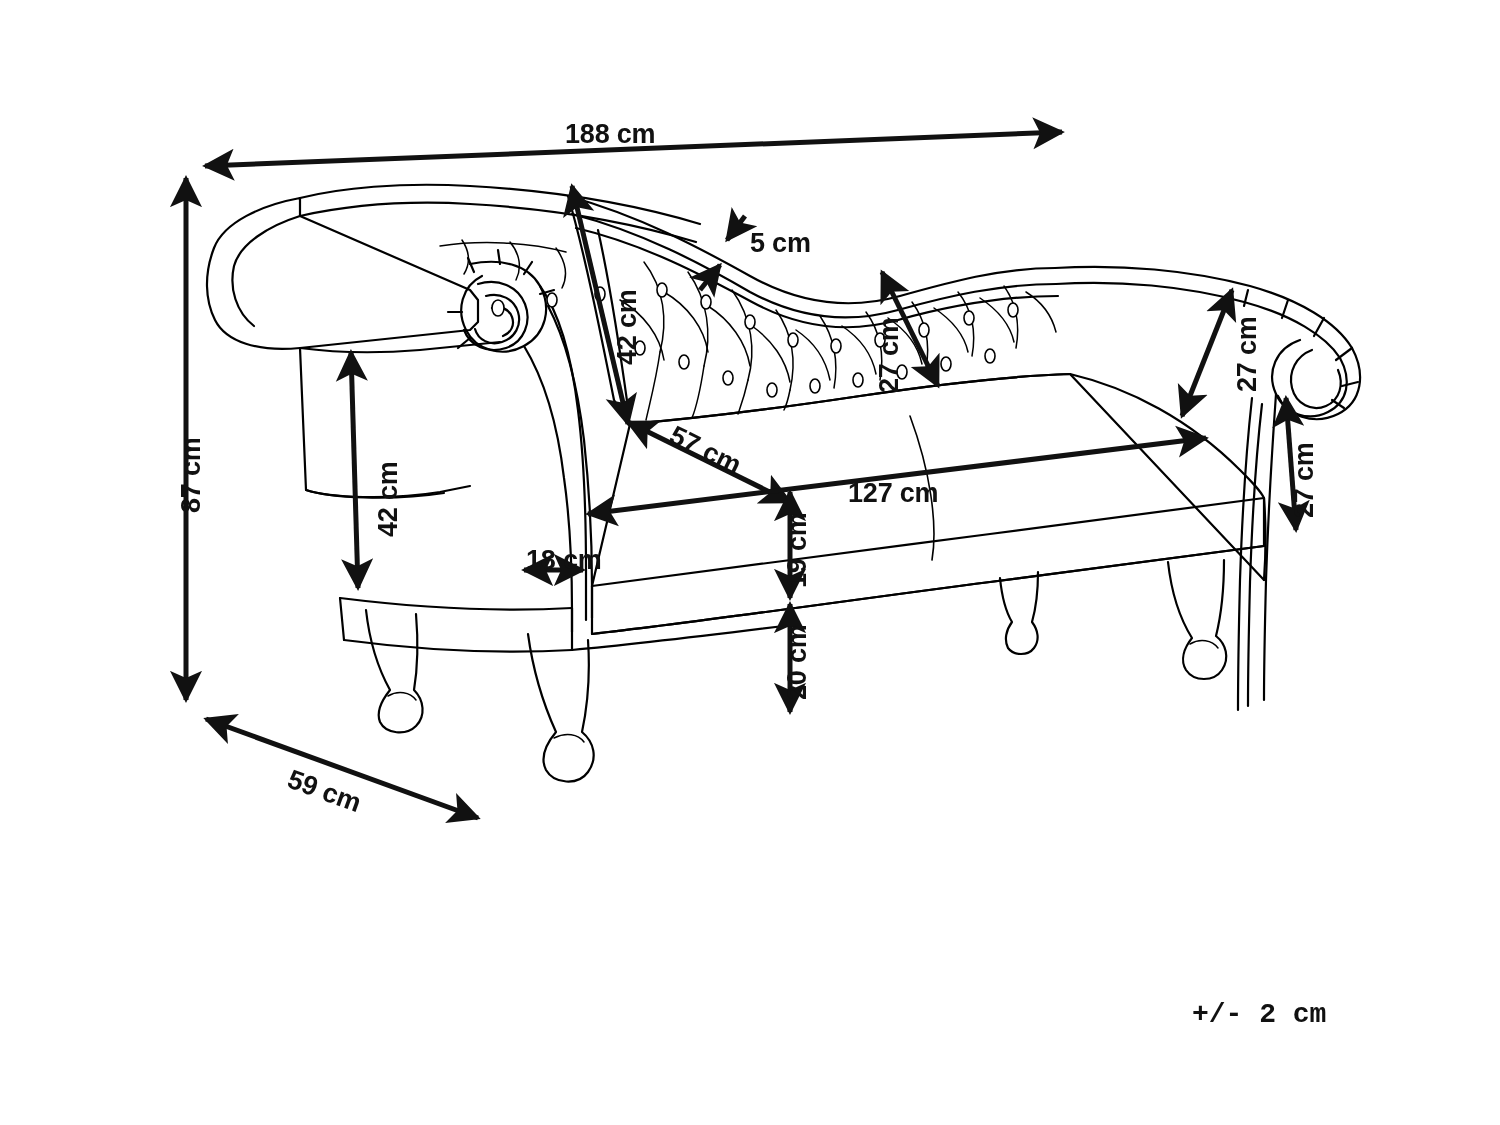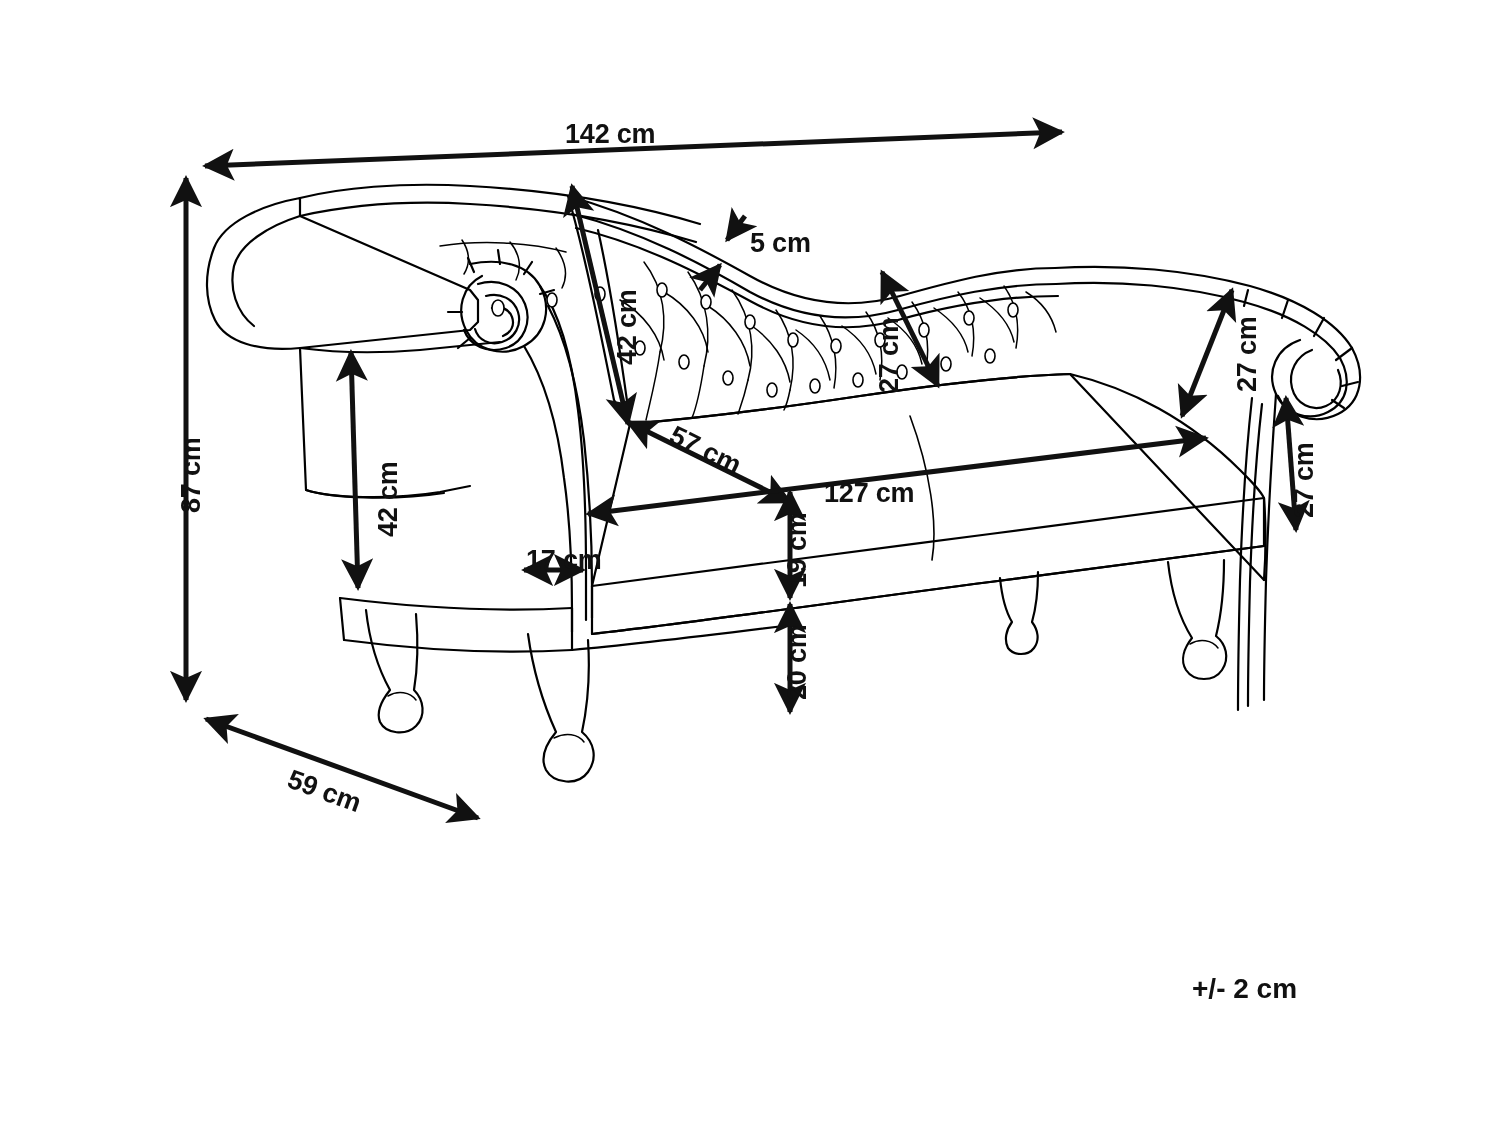--- a/index.html
+++ b/index.html
@@ -228,43 +228,43 @@
       <line x1="790" y1="492" x2="790" y2="598"></line>
       <line x1="790" y1="604" x2="790" y2="712"></line>
     </g>
 
     <g stroke="#111111" stroke-width="5" fill="none" marker-end="url(#ah)">
       <line x1="745" y1="216" x2="727" y2="240"></line>
       <line x1="700" y1="290" x2="720" y2="265"></line>
     </g>
   </svg>
 
-  <div class="dim-label" style="left:565px; top:119px;">142 cm</div>
+  <div class="dim-label" style="left:565px; top:119px;">188 cm</div>
 
   <div class="dim-label rot90" style="left:176px; top:513px;">87 cm</div>
 
   <div class="dim-label" style="left:294px; top:764px; transform:rotate(20deg); transform-origin:0 0;">59 cm</div>
 
   <div class="dim-label rot90" style="left:612px; top:365px;">42 cm</div>
 
   <div class="dim-label rot90" style="left:373px; top:537px;">42 cm</div>
 
   <div class="dim-label" style="left:750px; top:228px;">5 cm</div>
 
   <div class="dim-label rot90" style="left:874px; top:393px;">27 cm</div>
 
   <div class="dim-label rot90" style="left:1232px; top:392px;">27 cm</div>
 
   <div class="dim-label rot90" style="left:1289px; top:518px;">27 cm</div>
 
   <div class="dim-label" style="left:678px; top:420px; transform:rotate(26deg); transform-origin:0 0;">57 cm</div>
 
-  <div class="dim-label" style="left:824px; top:478px;">127 cm</div>
-
-  <div class="dim-label" style="left:526px; top:545px;">17 cm</div>
+  <div class="dim-label" style="left:848px; top:478px;">127 cm</div>
+
+  <div class="dim-label" style="left:526px; top:545px;">18 cm</div>
 
   <div class="dim-label rot90" style="left:782px; top:588px;">19 cm</div>
 
   <div class="dim-label rot90" style="left:782px; top:700px;">20 cm</div>
 
-  <div class="tolerance" style="left:1192px; top:973px;">+/- 2 cm</div>
+  <div class="tolerance" style="left:1192px; top:999px;font-family:Liberation Mono, monospace;">+/- 2 cm</div>
 
 </div>
 
 </body></html>

